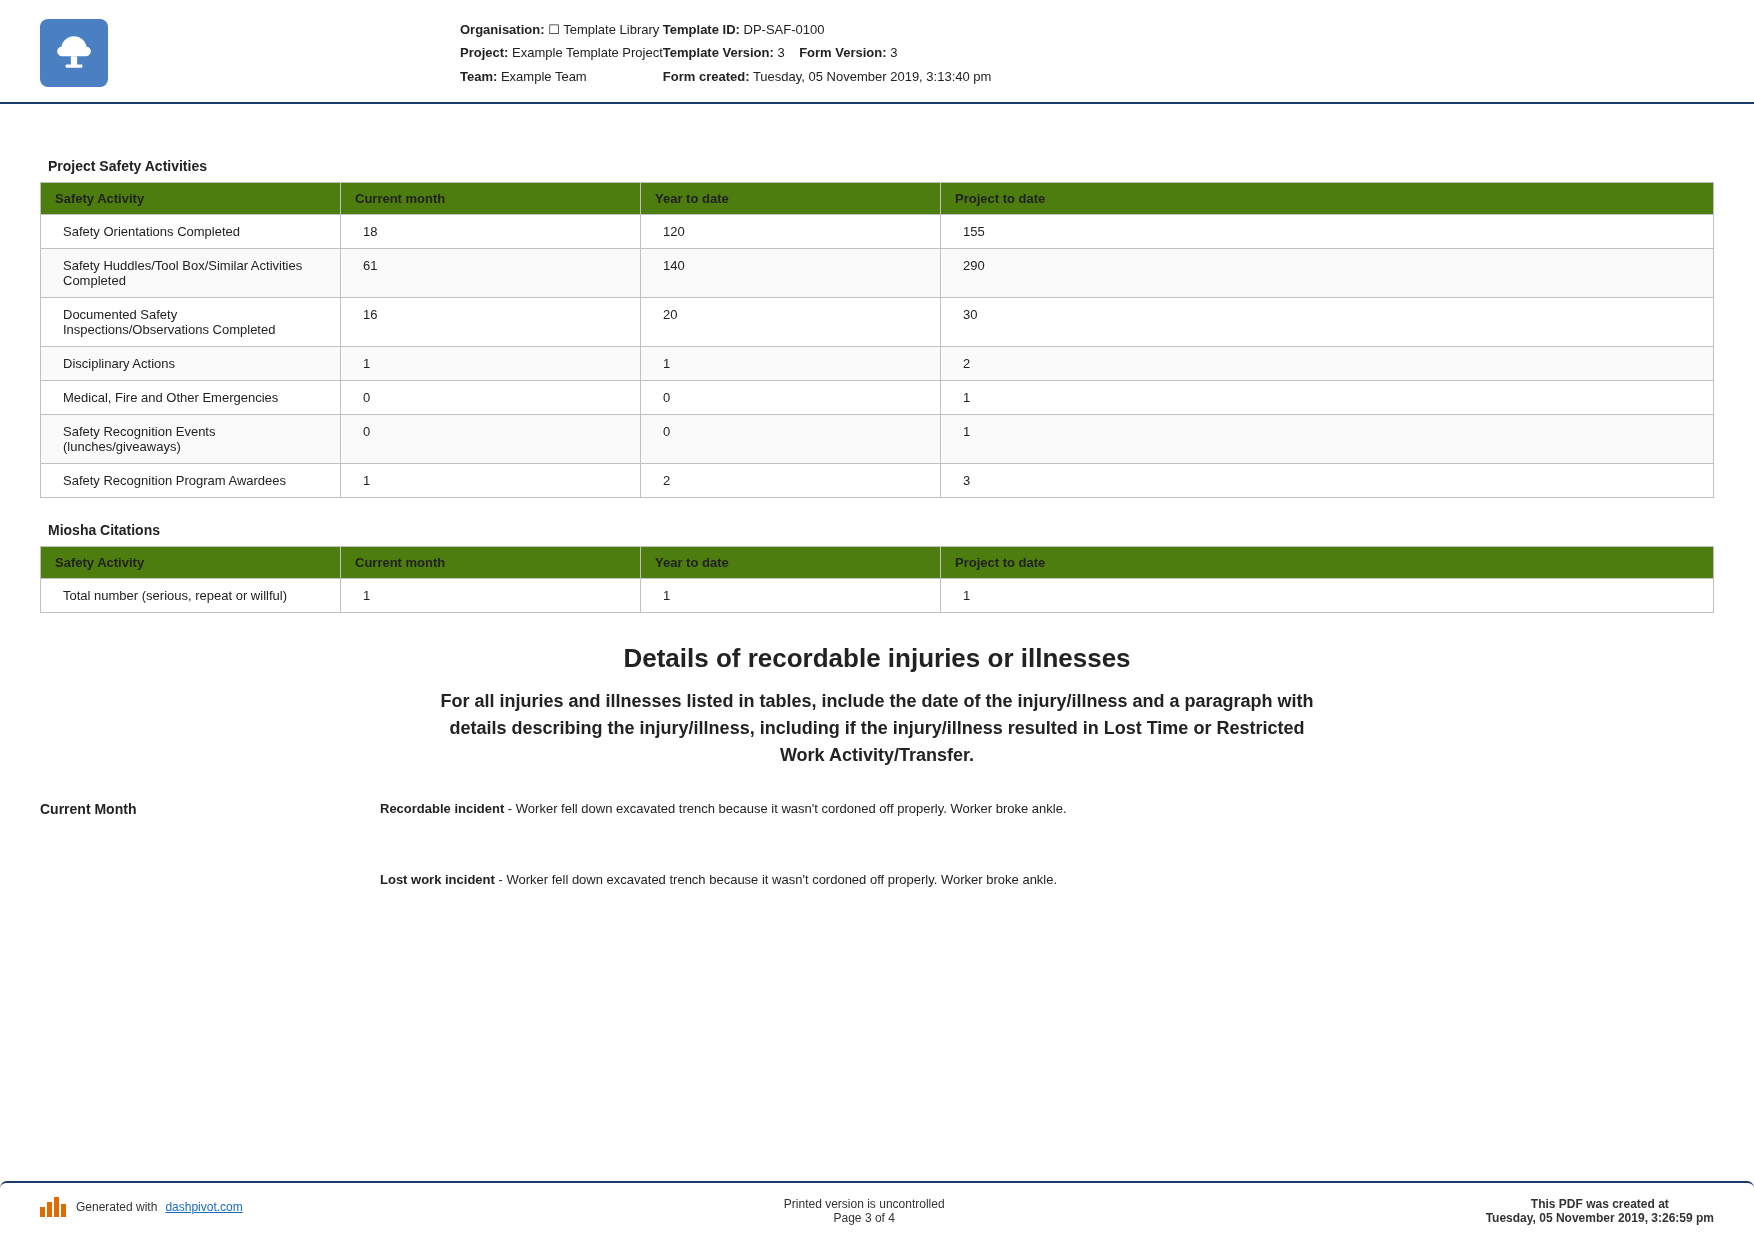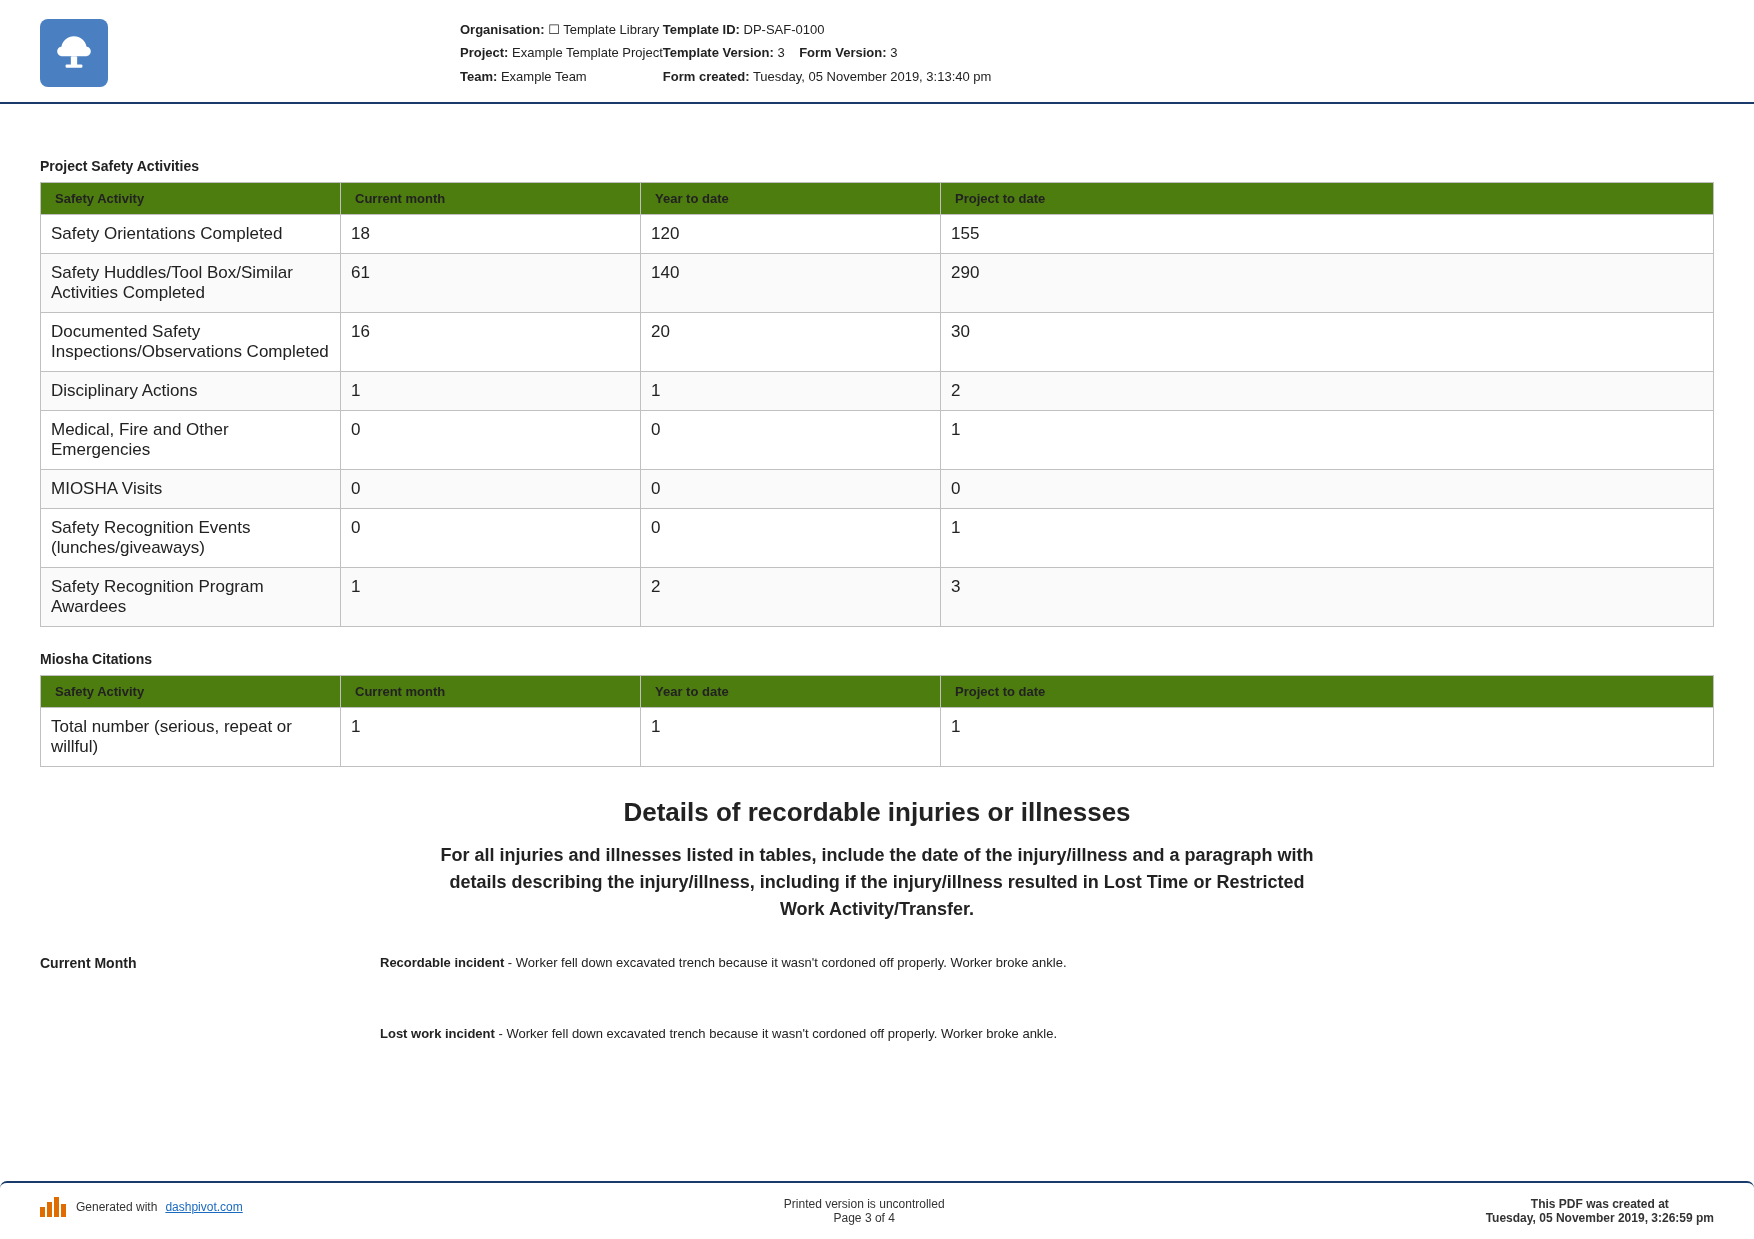--- a/index.html
+++ b/index.html
@@ -70,41 +70,42 @@
     .main {
       padding: 30px 40px 120px 40px;
     }
 
     
     .section-title {
       font-weight: bold;
       font-size: 14px;
       margin-bottom: 8px;
       margin-top: 24px;
+      margin-left: 8px;
     }
 
     
     .data-table {
       width: 100%;
       border-collapse: collapse;
       margin-bottom: 24px;
     }
     .data-table th {
       background: #4d7c0f;
       font-weight: bold;
       padding: 8px 14px;
       border: 1px solid #c0c0c0;
       text-align: left;
       font-size: 13px;
     }
     .data-table td {
-      padding: 9px 10px;
+      padding: 9px 22px;
       border: 1px solid #c0c0c0;
       vertical-align: top;
-      font-size: 17px;
+      font-size: 13px;
     }
     .data-table tr:nth-child(even) td {
       background: #fafafa;
     }
     .col-activity { width: 300px; }
     .col-current { width: 300px; }
     .col-ytd { width: 300px; }
     .col-ptd { width: auto; }
 
     
@@ -267,26 +268,20 @@
           <td>1</td>
           <td>2</td>
         </tr>
         <tr>
           <td>Medical, Fire and Other Emergencies</td>
           <td>0</td>
           <td>0</td>
           <td>1</td>
         </tr>
         <tr>
-          <td>MIOSHA Visits</td>
-          <td>0</td>
-          <td>0</td>
-          <td>0</td>
-        </tr>
-        <tr>
           <td>Safety Recognition Events (lunches/giveaways)</td>
           <td>0</td>
           <td>0</td>
           <td>1</td>
         </tr>
         <tr>
           <td>Safety Recognition Program Awardees</td>
           <td>1</td>
           <td>2</td>
           <td>3</td>

